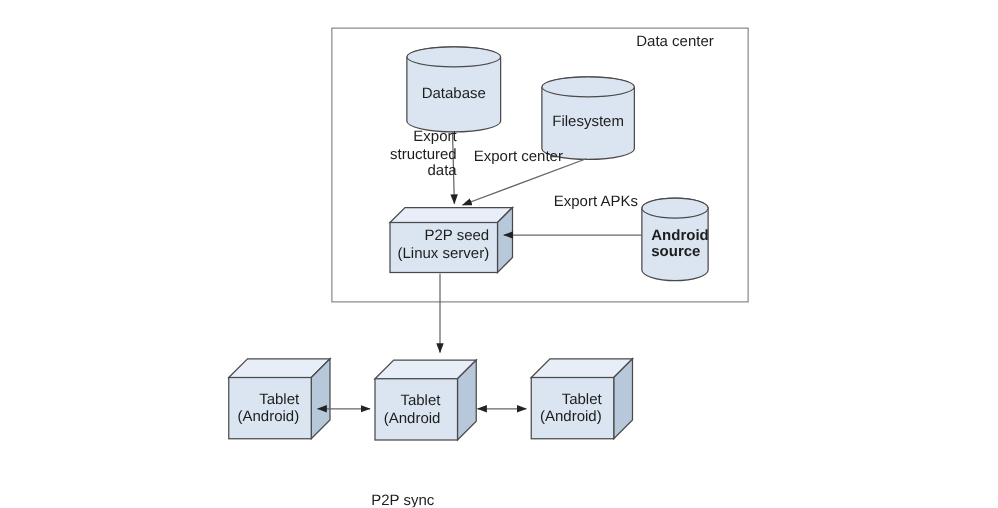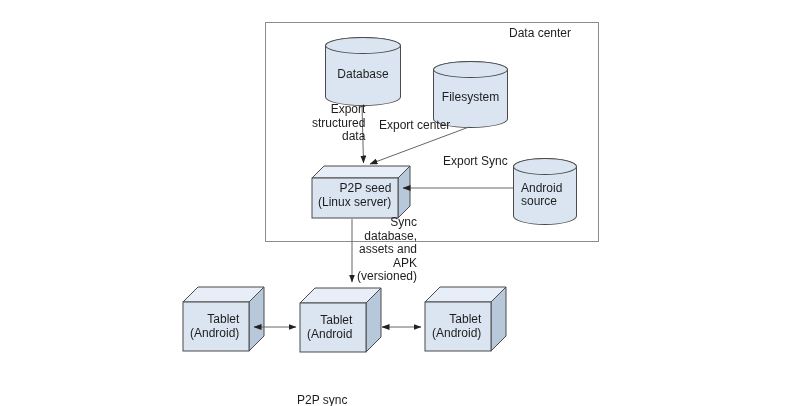--- a/index.html
+++ b/index.html
@@ -64,21 +64,21 @@
     <div class="cyl-rim"></div>
     <div class="cyl-label">Database</div>
   </div>
 
   <div class="cyl" style="left:433px;top:61px;width:75px;height:67px;">
     <div class="cyl-body"></div>
     <div class="cyl-rim"></div>
     <div class="cyl-label">Filesystem</div>
   </div>
 
-  <div class="cyl" style="left:513px;top:158px;width:64px;height:67px;">
+  <div class="cyl" style="left:513px;top:158px;width:54px;height:67px;font-weight:bold;">
     <div class="cyl-body"></div>
     <div class="cyl-rim"></div>
     <div class="cyl-label left-align">Android
 source</div>
   </div>
 
   <div class="box3d" style="left:312px;top:166px;">
     <svg width="98" height="52" viewBox="0 0 98 52">
       <polygon class="face-top" points="0,12 12,0 98,0 86,12"></polygon>
       <polygon class="face-side" points="86,12 98,0 98,40 86,52"></polygon>
@@ -132,21 +132,16 @@
     <line class="conn" x1="513" y1="188" x2="403" y2="188" marker-end="url(#arrE)"></line>
     <line class="conn" x1="352" y1="219" x2="352" y2="282" marker-end="url(#arrE)"></line>
     <line class="conn" x1="254" y1="327" x2="296" y2="327" marker-start="url(#arrS)" marker-end="url(#arrE)"></line>
     <line class="conn" x1="382" y1="327" x2="421" y2="327" marker-start="url(#arrS)" marker-end="url(#arrE)"></line>
   </svg>
 
   <div class="lbl" style="left:312px;top:103px;">Export
 structured
 data</div>
   <div class="lbl" style="left:379px;top:119px;">Export center</div>
-  <div class="lbl" style="left:443px;top:155px;">Export Sync</div>
-  <div class="lbl" style="left:357px;top:216px;">Sync
-database,
-assets and
-APK
-(versioned)</div>
+  <div class="lbl" style="left:443px;top:155px;">Export APKs</div>
   <div class="lbl" style="left:297px;top:358px;margin-top:36px;">P2P sync</div>
 
 </div>
 
 </body></html>

